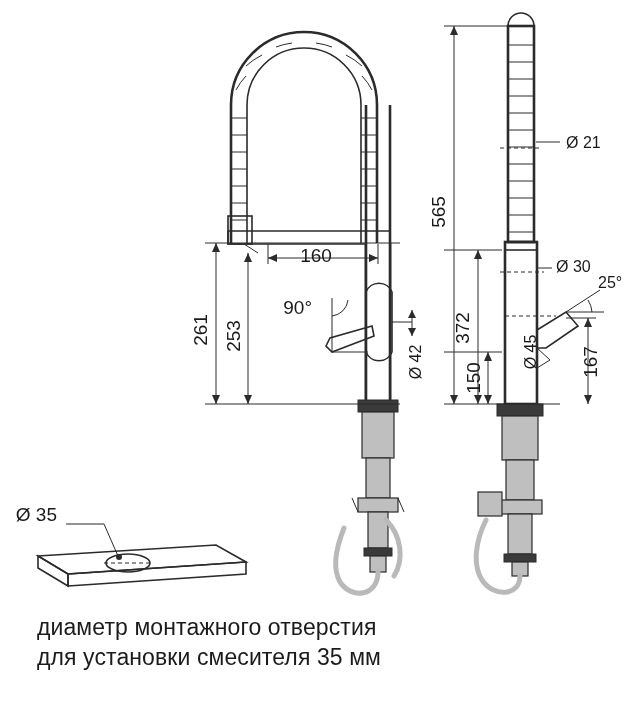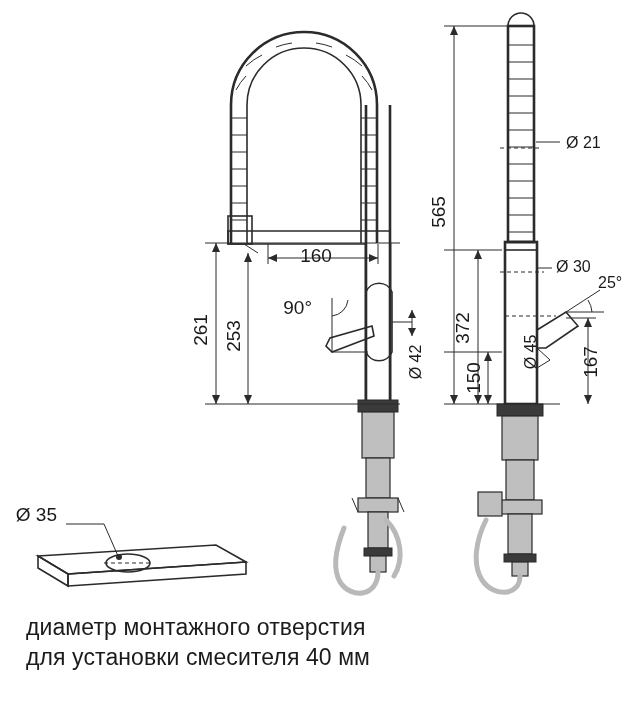--- a/index.html
+++ b/index.html
@@ -20,21 +20,21 @@
   }
   #drawing {
     position: absolute;
     left: 0;
     top: 0;
     width: 642px;
     height: 705px;
   }
   .caption-block {
     position: absolute;
-    left: 26px;
+    left: 37px;
     top: 612px;
     width: 600px;
   }
   .caption-line {
     font-size: 23px;
     line-height: 30px;
     color: #1b1b1b;
     letter-spacing: 0.1px;
     white-space: nowrap;
   }
@@ -270,16 +270,16 @@
       <path class="ln thin dashfine" d="M104 563 L152 563"></path>
       <path class="ln thin" d="M118 556 L104 524 L66 524"></path>
       <circle cx="119" cy="557" r="3" fill="#2b2b2b"></circle>
       <text class="dim-label" x="57" y="521" text-anchor="end">Ø 35</text>
     </g>
 
   </svg>
 
   <div class="caption-block">
     <div class="caption-line">диаметр монтажного отверстия</div>
-    <div class="caption-line">для установки смесителя 40 мм</div>
+    <div class="caption-line">для установки смесителя 35 мм</div>
   </div>
 
 </div>
 
 </body></html>

